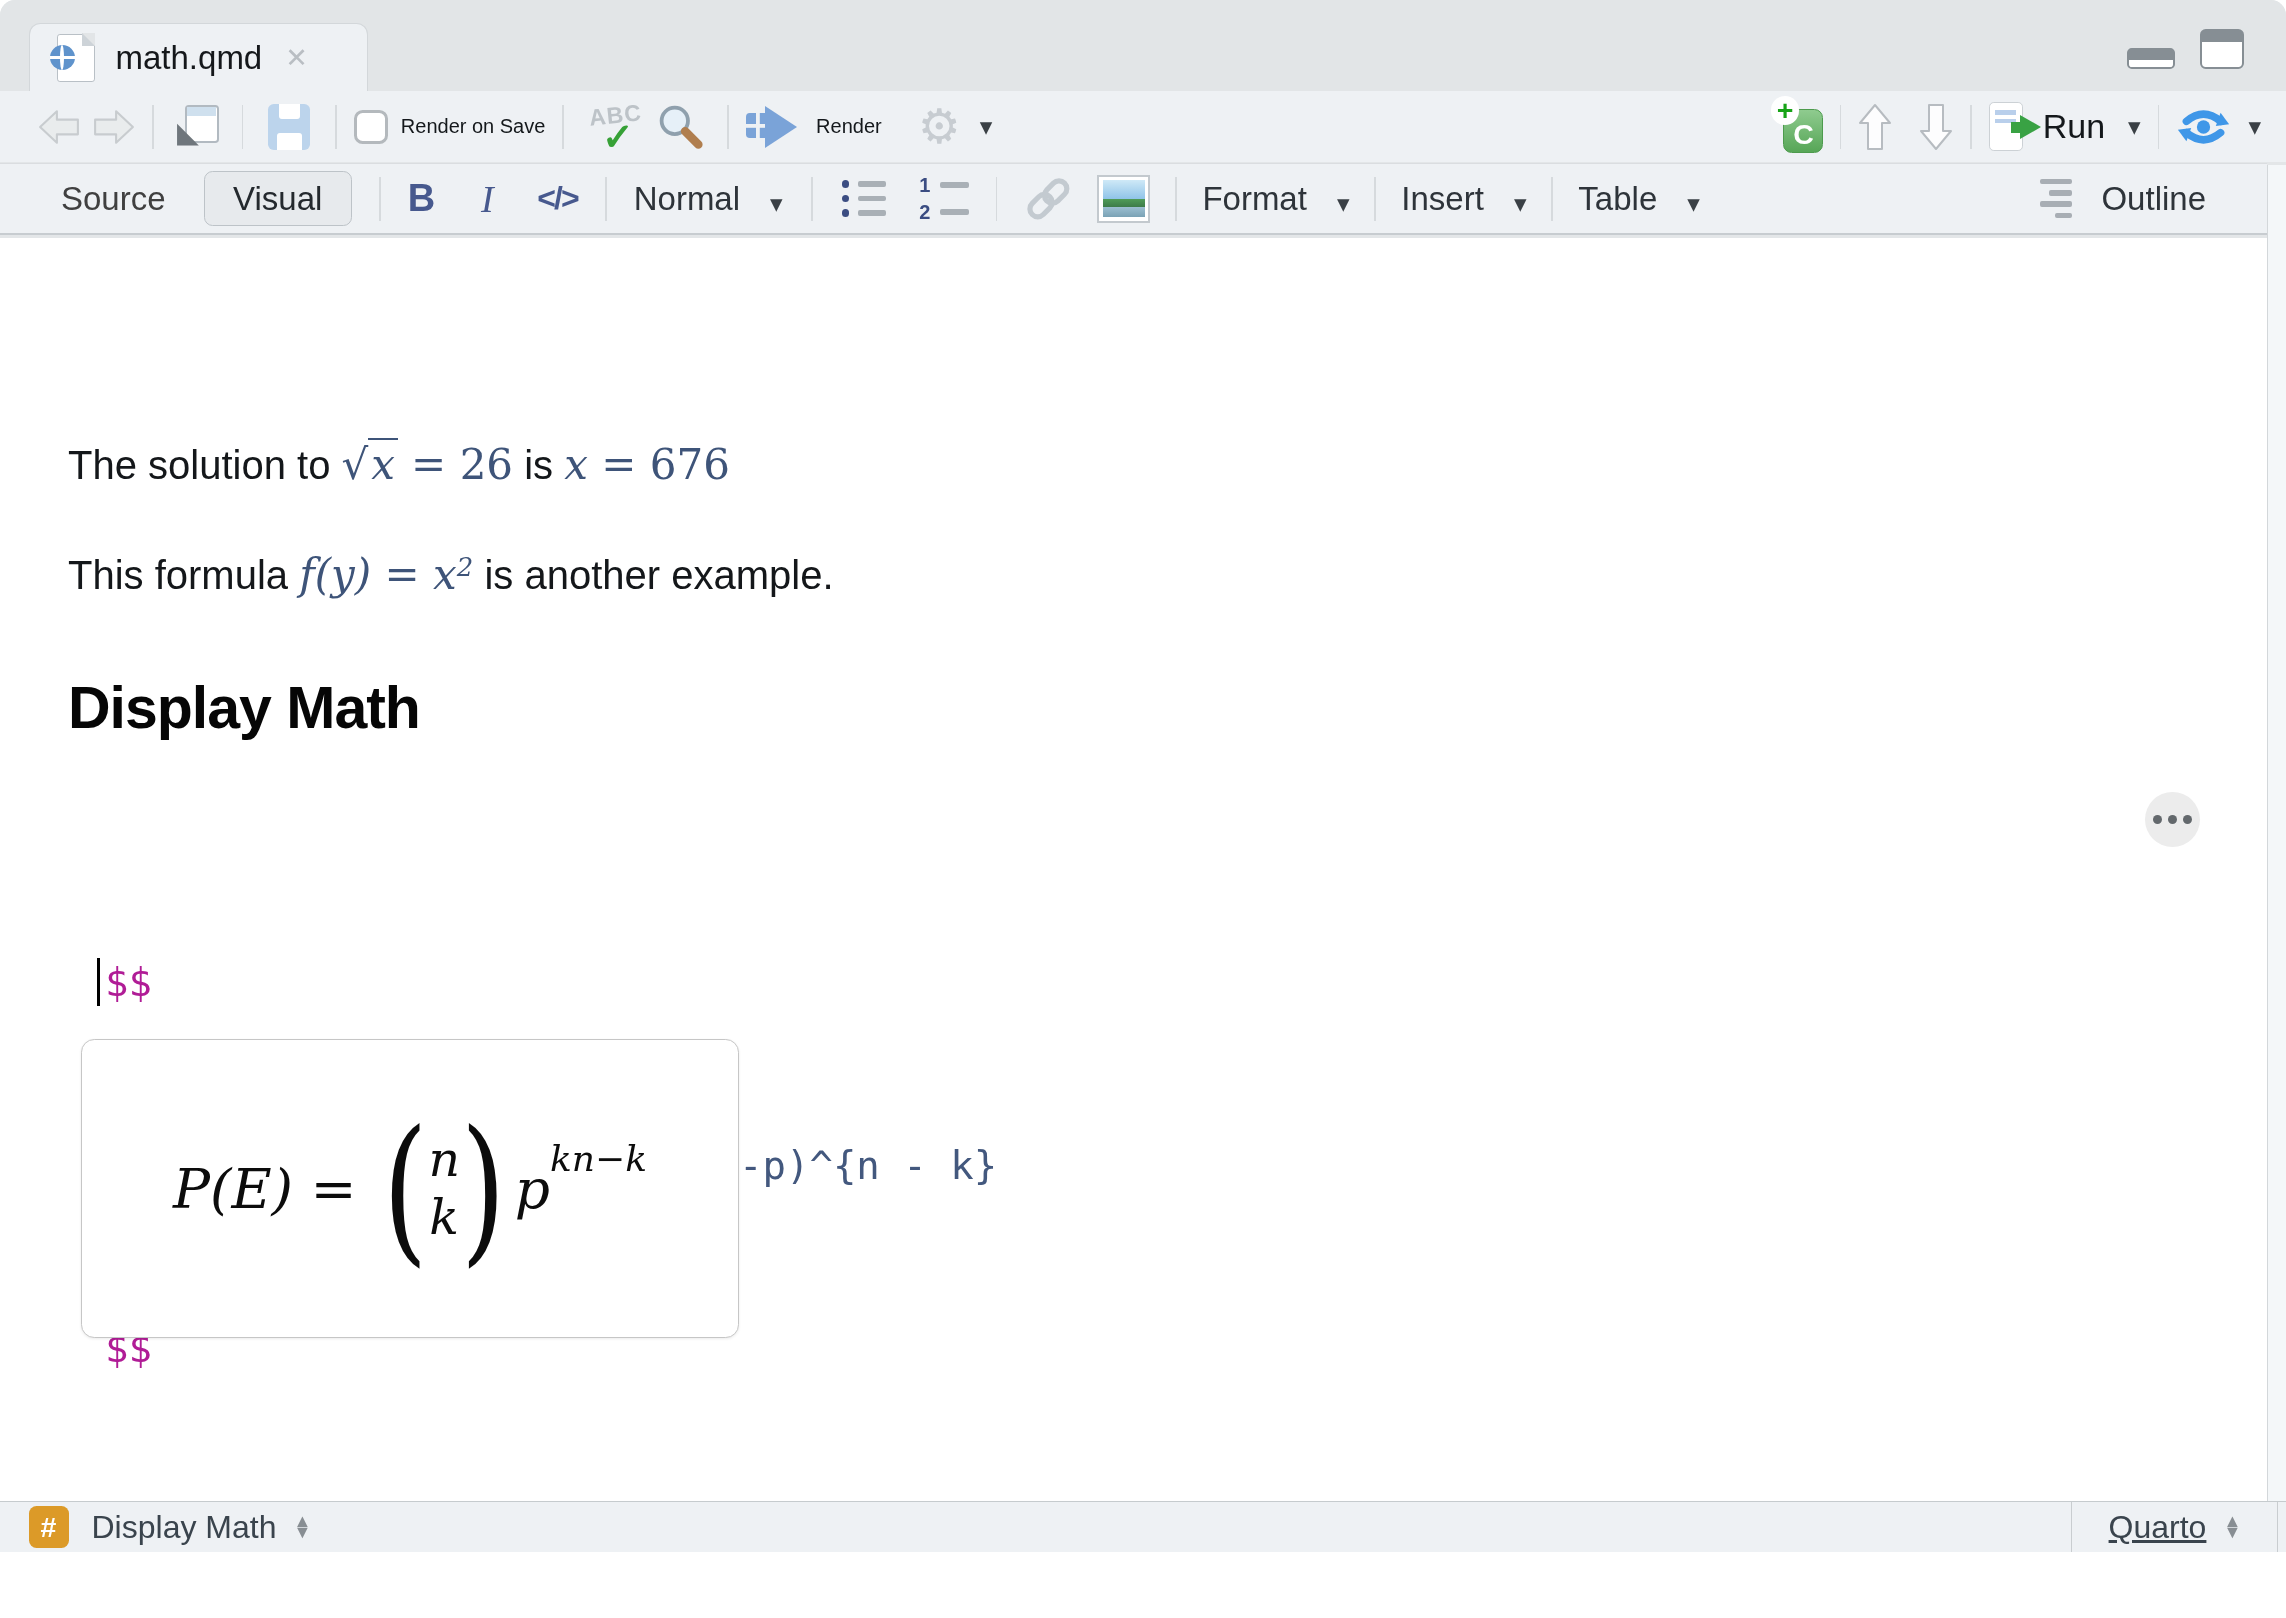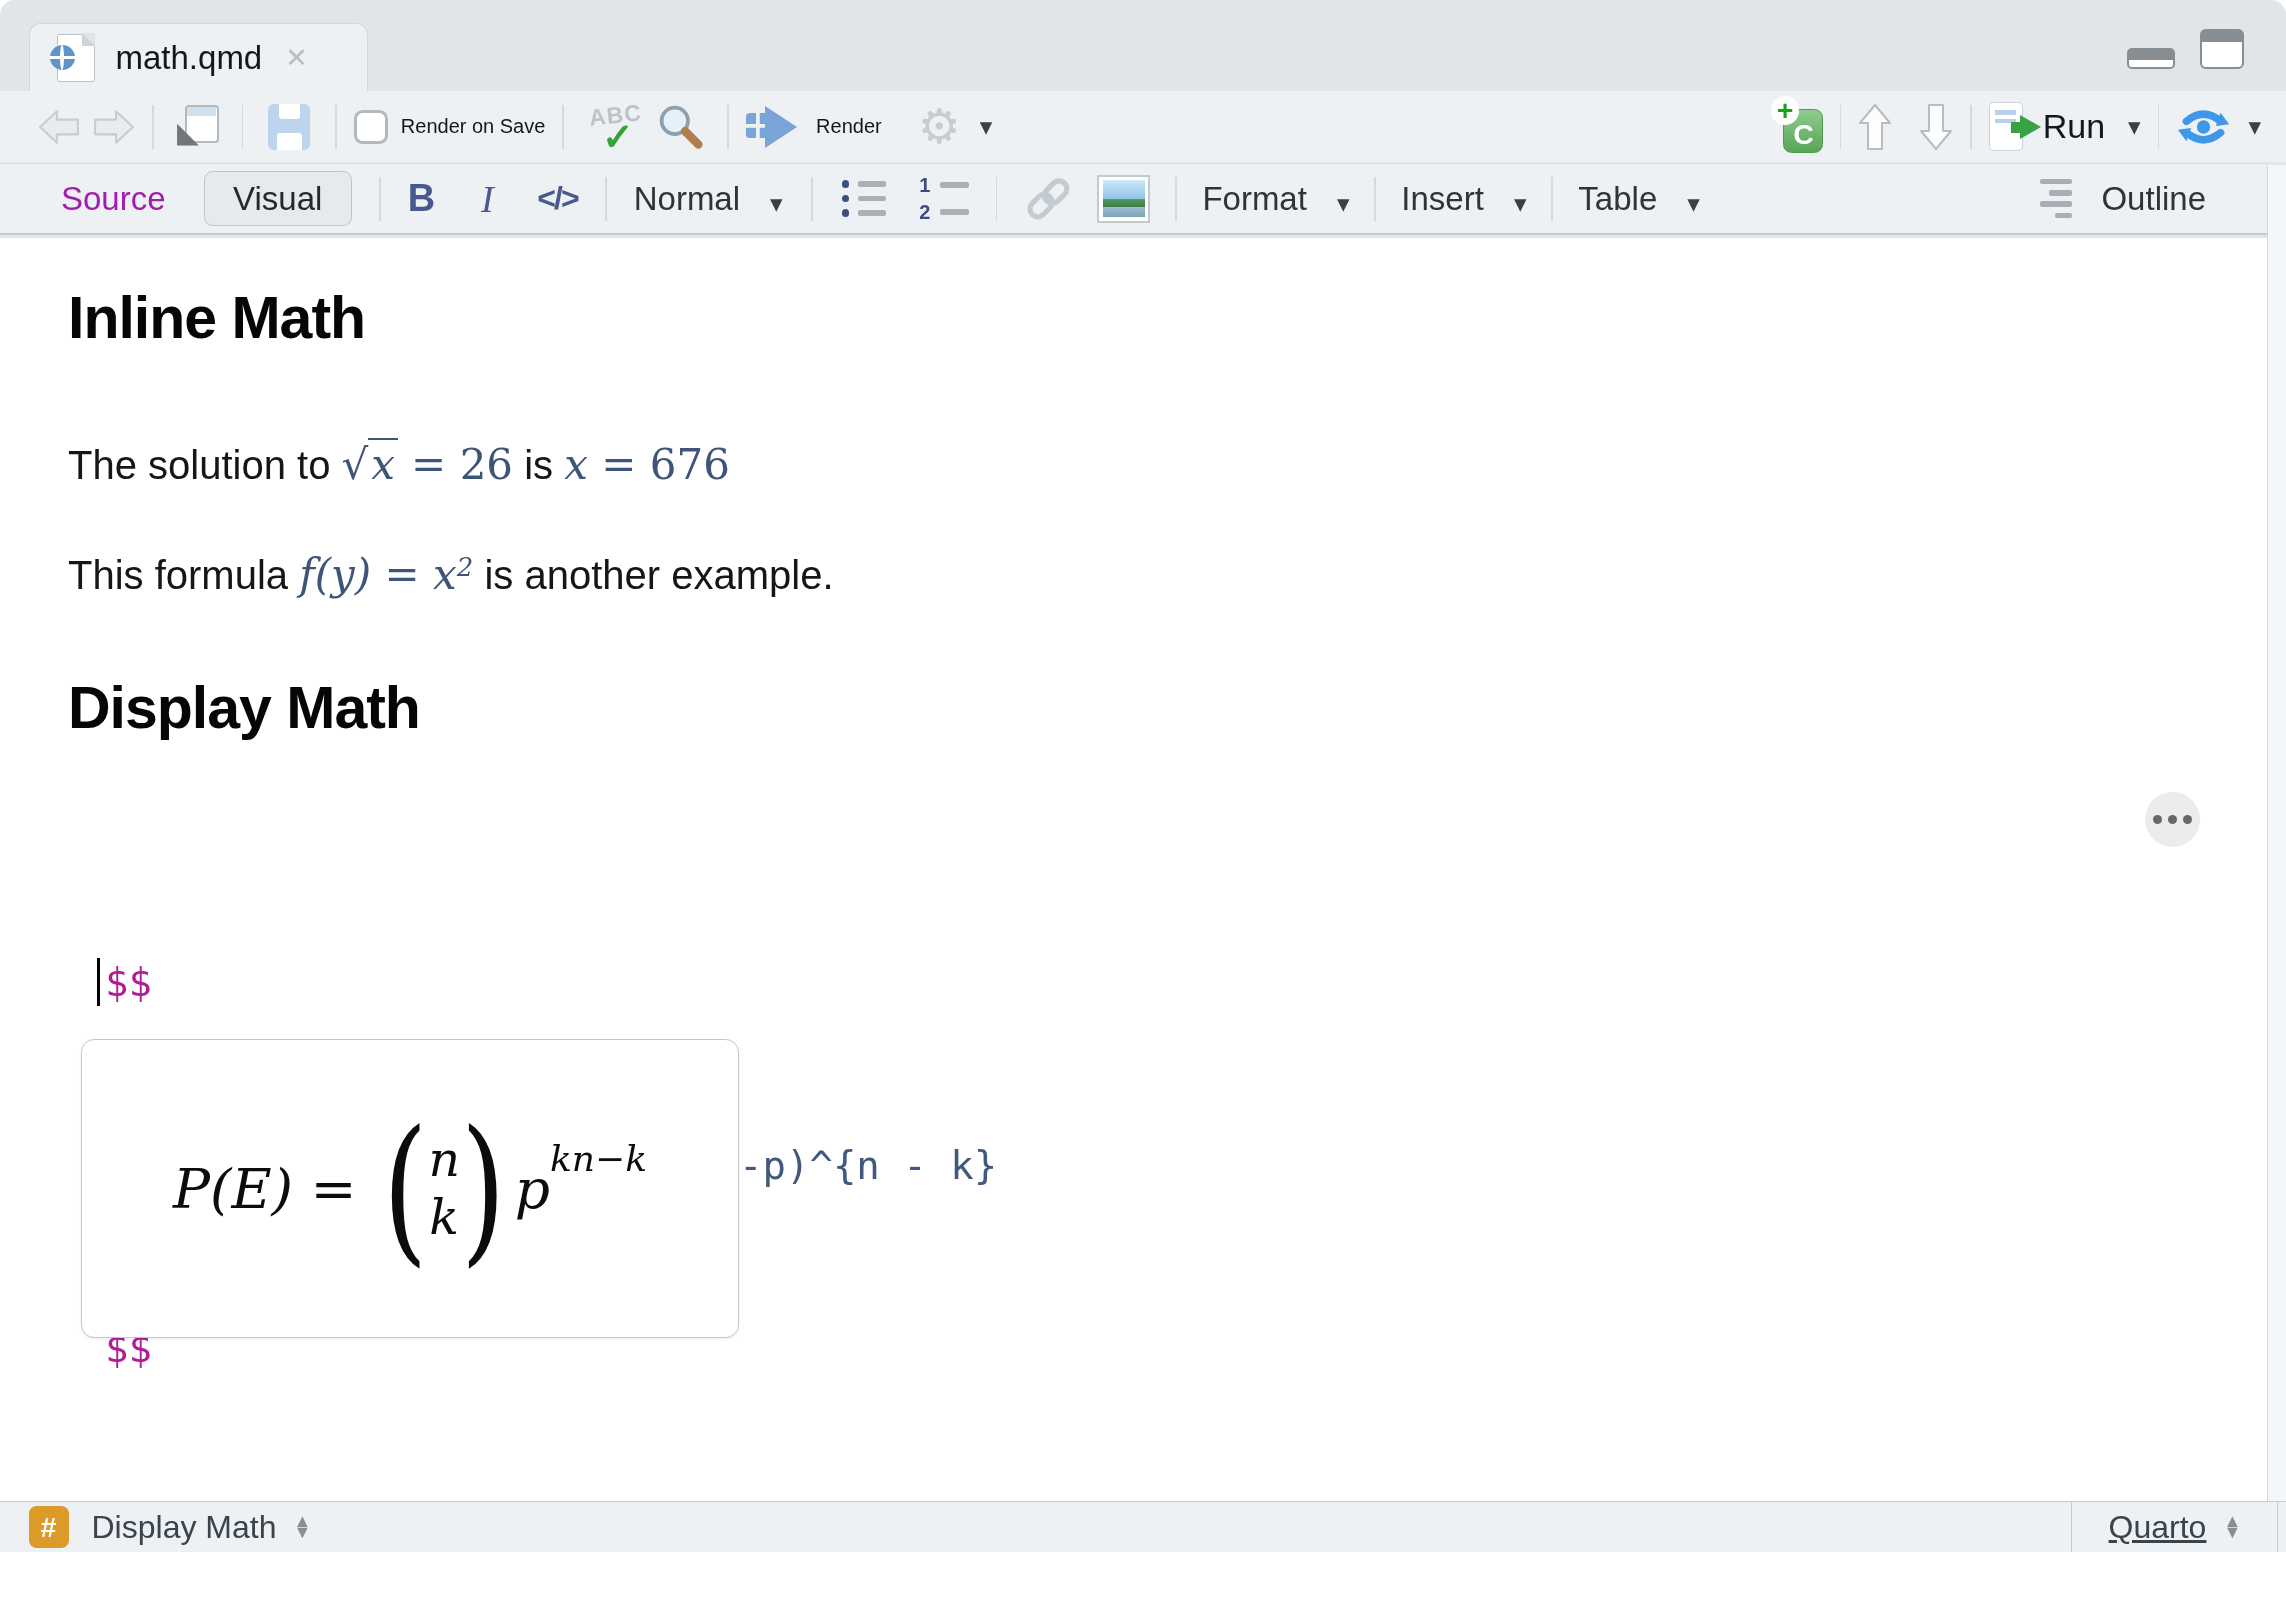--- a/index.html
+++ b/index.html
@@ -55,21 +55,21 @@
   .runbtn{display:flex;align-items:center;gap:9.5px;cursor:pointer;}
   .run-icon{position:relative;width:44px;height:49px;}
   .run-icon .card{position:absolute;left:0;top:0;width:34px;height:49px;background:#fff;border:1.9px solid #ccd1d5;border-radius:4.8px;}
   .run-icon .lines{position:absolute;left:5.7px;top:7.6px;width:21px;height:17px;background:linear-gradient(#b9cfeb 0 4.8px,transparent 4.8px 8.6px,#b9cfeb 8.6px 13.3px,transparent 13.3px);}
   .run-icon .rarrow{position:absolute;right:-7.6px;top:13.3px;width:0;height:0;border-top:12.4px solid transparent;border-bottom:12.4px solid transparent;border-left:21px solid #39a244;}
   .run-icon .rtail{position:absolute;right:11.4px;top:20px;width:11.4px;height:11.4px;background:#39a244;}
   .rerun{width:55px;height:44px;display:block;}
 
   
   .formatbar{position:absolute;left:0;top:163px;width:2267px;height:72px;background:#eef1f4;border-top:1.9px solid #dadde0;border-bottom:2.9px solid #c7ccd0;display:flex;align-items:center;padding-left:61px;}
-  .srclabel{font-size:33px;color:#a21caf;cursor:pointer;text-align:right;}
+  .srclabel{font-size:33px;color:#404040;cursor:pointer;text-align:right;}
   .visualbtn{margin-left:38px;padding:7.6px 28.5px;background:#e7eaed;border:1.9px solid #bdc3c8;border-radius:8.6px;font-size:33px;color:#24292e;cursor:pointer;}
   .fmt-b{font-size:38px;font-weight:bold;color:#47598e;cursor:pointer;}
   .fmt-i{font-size:38px;font-style:italic;font-family:"Liberation Serif",serif;color:#47598e;cursor:pointer;padding:0 5.7px;}
   .fmt-code{font-size:32px;font-weight:bold;color:#47598e;letter-spacing:-1.9px;cursor:pointer;}
   .ddl{display:flex;align-items:flex-end;gap:30px;cursor:pointer;}
   .ddl .lbl{font-size:33px;color:#2e343a;}
   .list-icon{display:flex;flex-direction:column;gap:6.7px;cursor:pointer;}
   .list-icon .row{display:flex;align-items:center;gap:8.6px;}
   .list-icon .dot{width:7.6px;height:7.6px;border-radius:50%;background:#3b4d82;}
   .list-icon .num{width:13.3px;font-size:20px;font-weight:bold;color:#3b4d82;text-align:center;line-height:1;}
@@ -272,21 +272,20 @@
         <i style="width:32px;"></i>
           <i style="width:23px;"></i>
           <i style="width:32px;"></i>
           <i style="width:17px;"></i>
       </span>
       <span class="lbl" style="font-size:33px;color:#2e343a;">Outline</span>
     </span>
   </div>
 
   <div class="content">
-    <div class="h-heading" style="top:46px;">Inline Math</div>
 
     <div class="para" style="top:202px;">
       <span>The solution to </span><span class="math"><span class="mupright">√</span><span class="rad-arg">x</span><span class="mupright"> = 26</span></span><span> is </span><span class="math"><span class="mvar">x</span><span class="mupright"> = 676</span></span>
     </div>
 
     <div class="para" style="top:312px;">
       <span>This formula </span><span class="math"><span class="mvar">f(y) = x</span><span class="msup">2</span></span><span> is another example.</span>
     </div>
 
     <div class="h-heading" style="top:436px;">Display Math</div>

